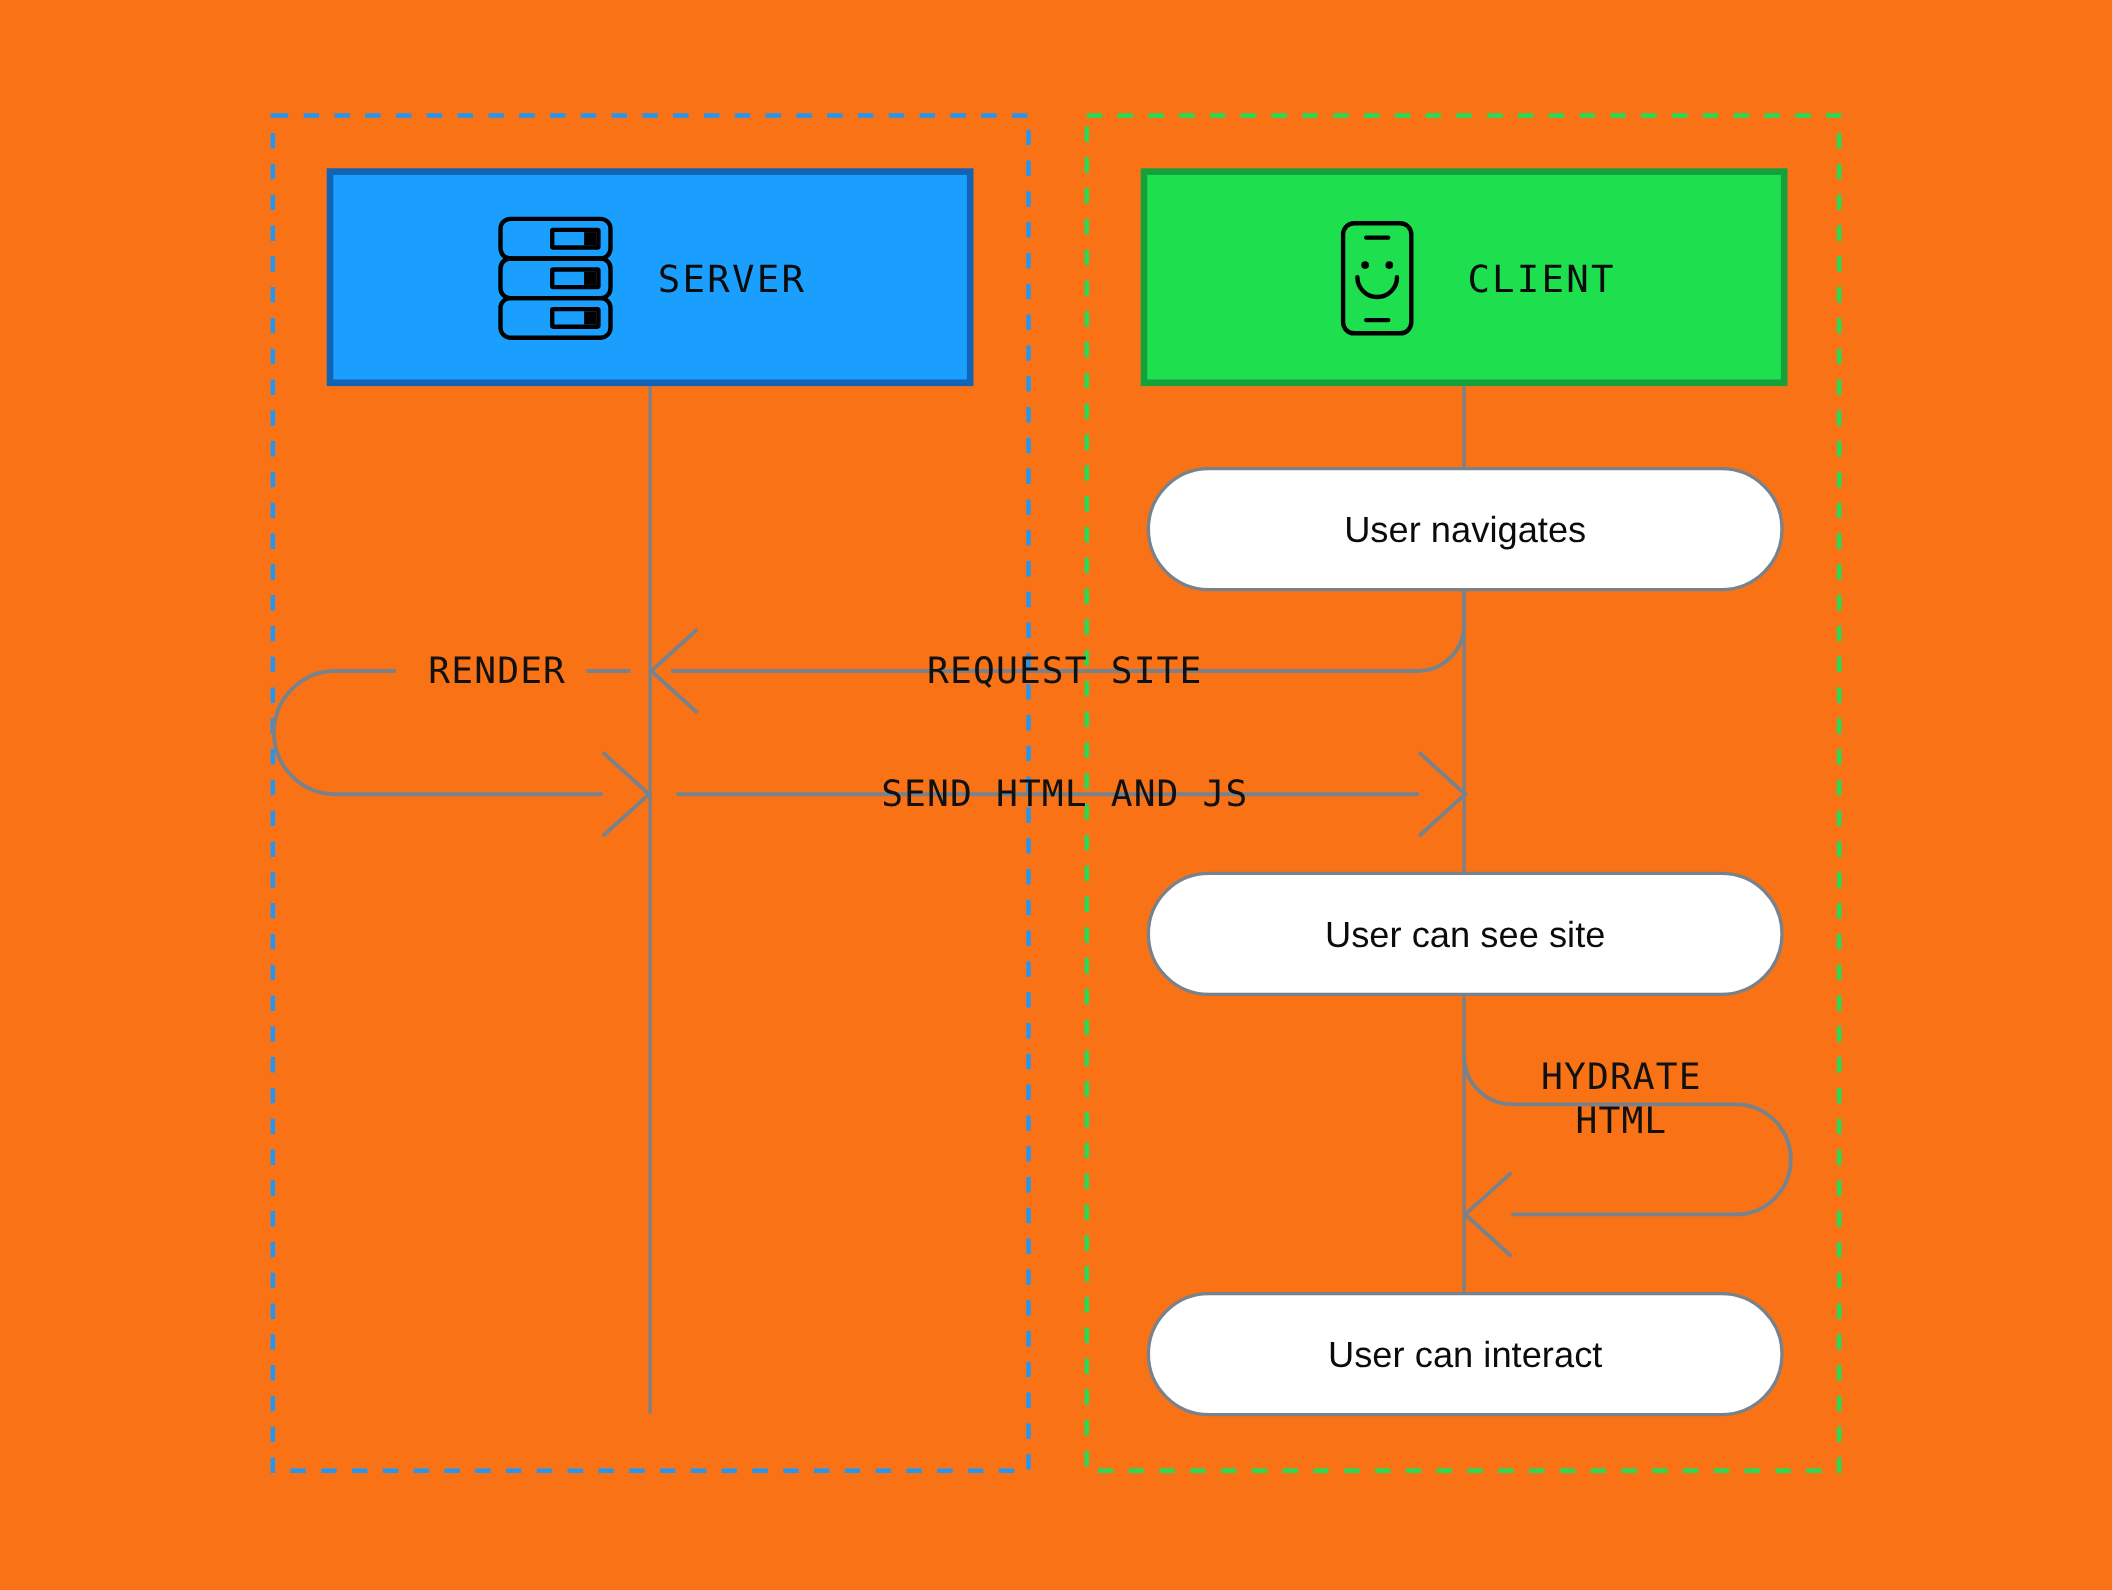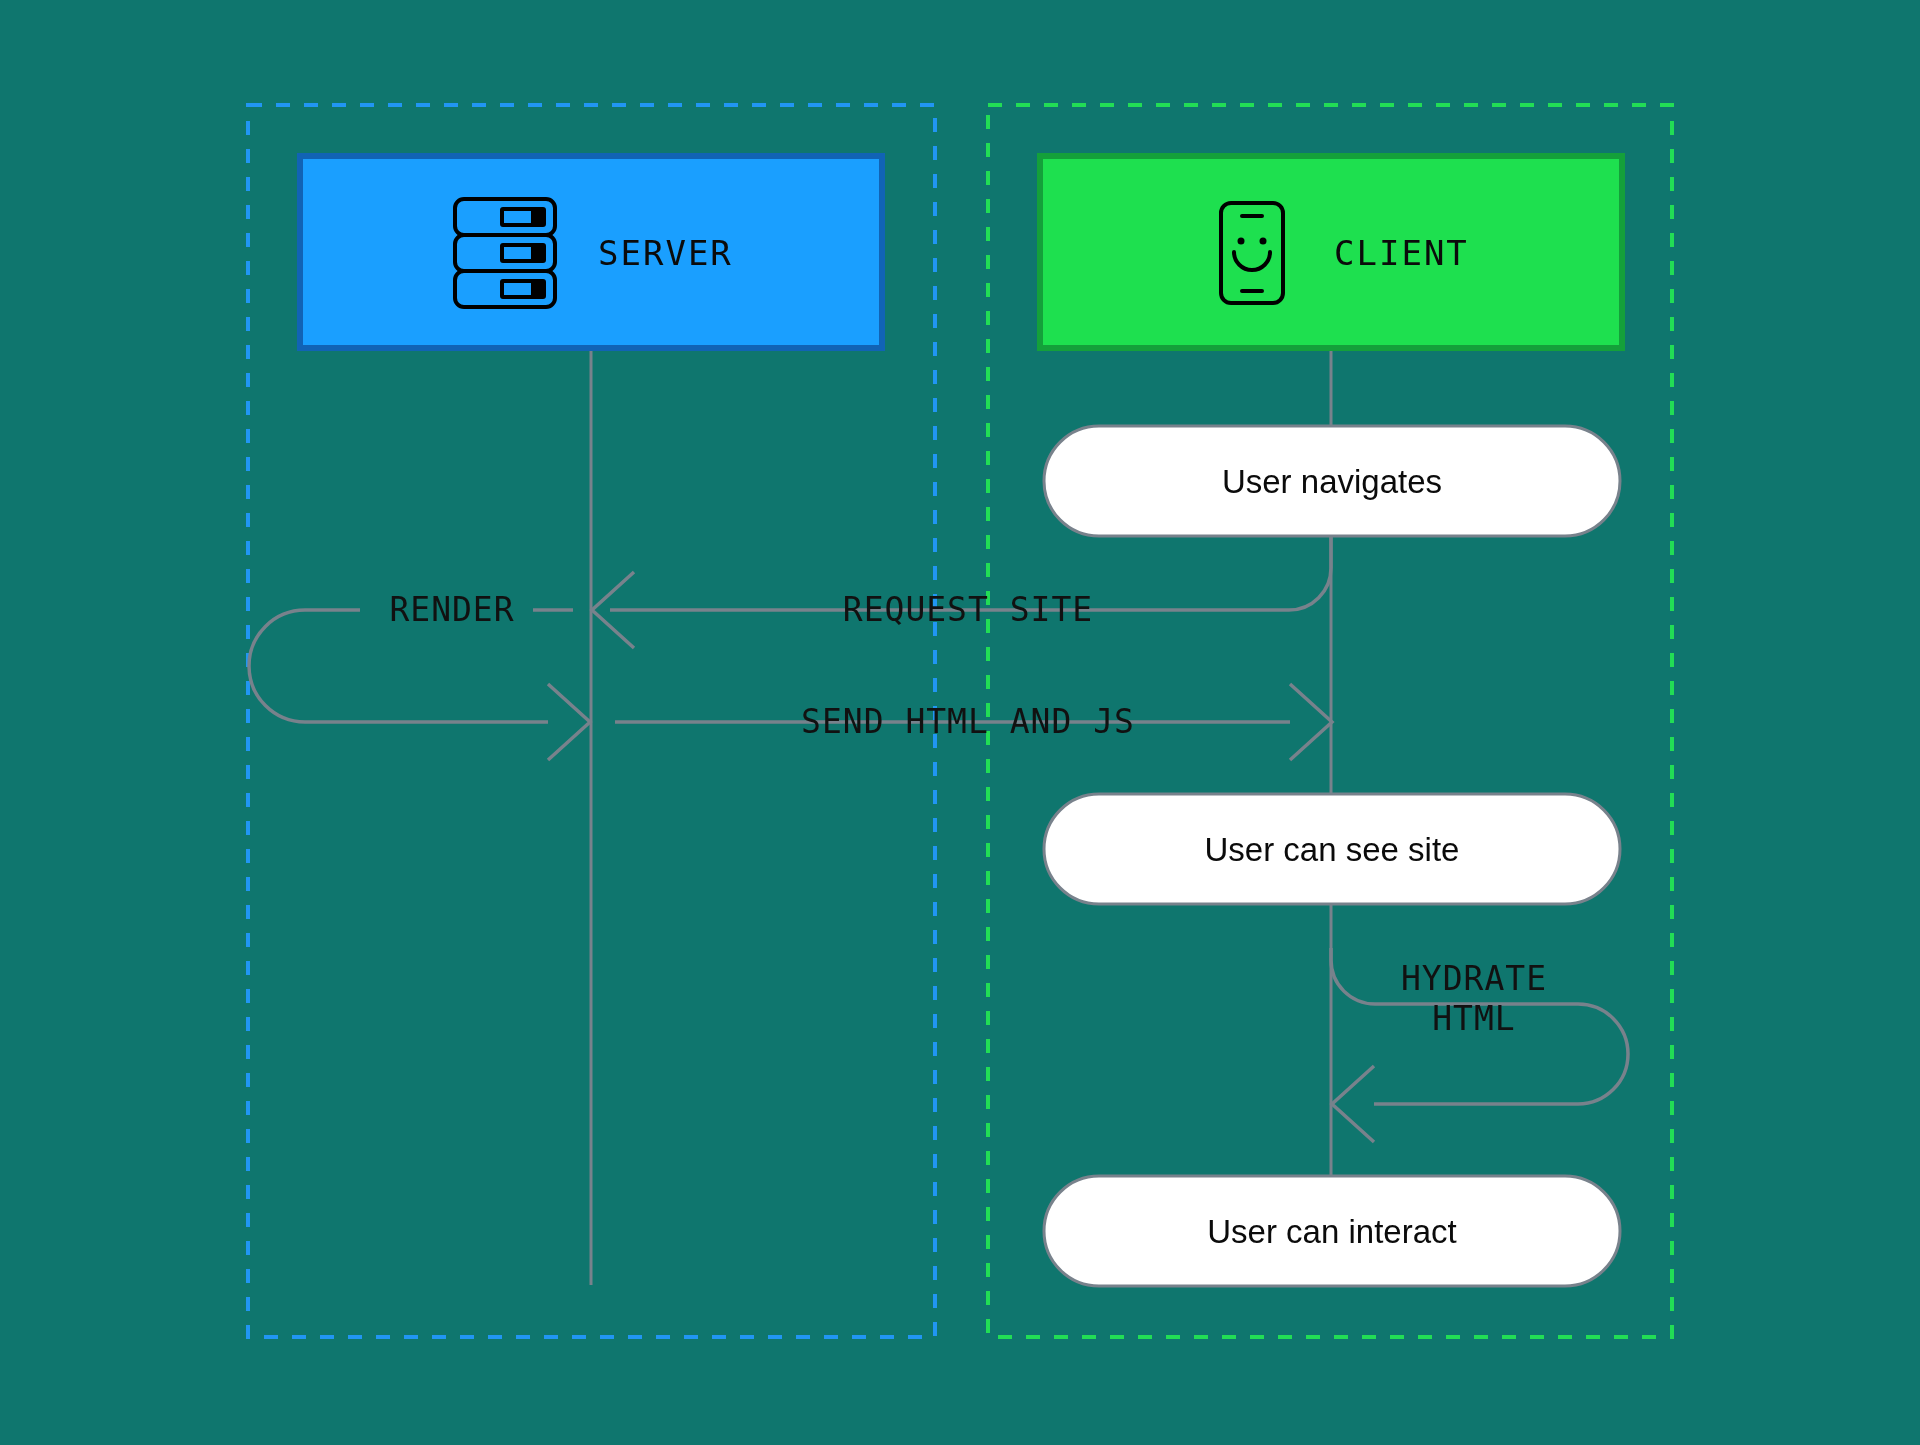--- a/index.html
+++ b/index.html
@@ -4,21 +4,21 @@
 <style>
   html, body {
     margin: 0;
     padding: 0;
     background: #f2f4f1;
   }
   #stage {
     position: relative;
     width: 1920px;
     height: 1445px;
-    background: #0f766e;
+    background: #f97316;
     overflow: hidden;
     font-family: "Liberation Sans", sans-serif;
   }
   #diagram-svg {
     position: absolute;
     left: 0;
     top: 0;
     width: 1920px;
     height: 1445px;
   }

